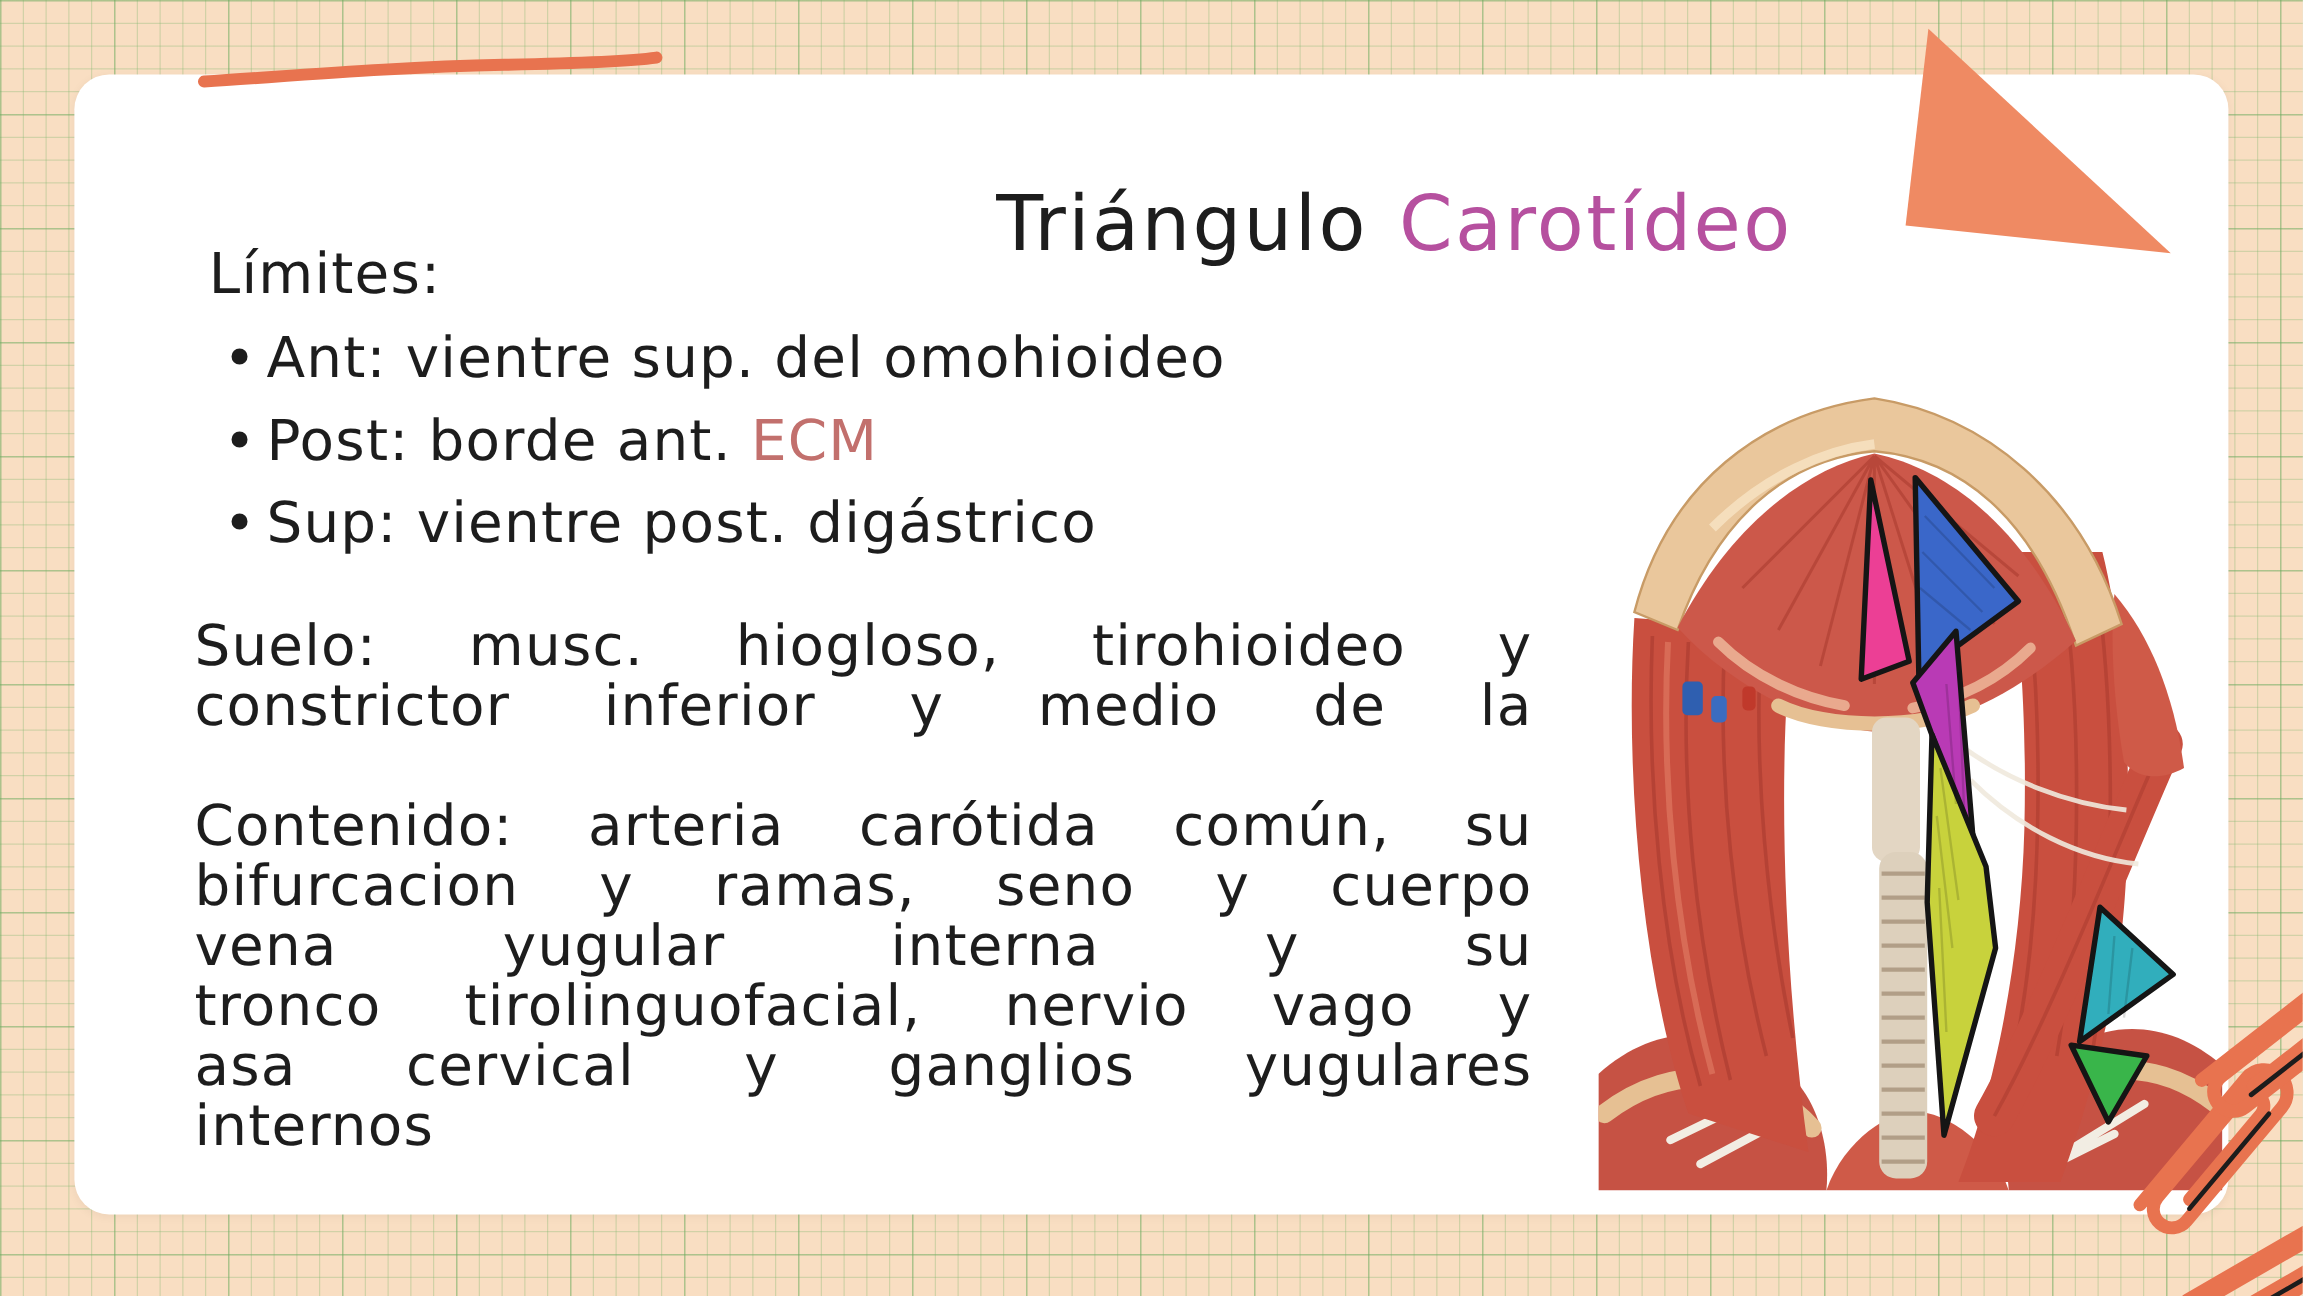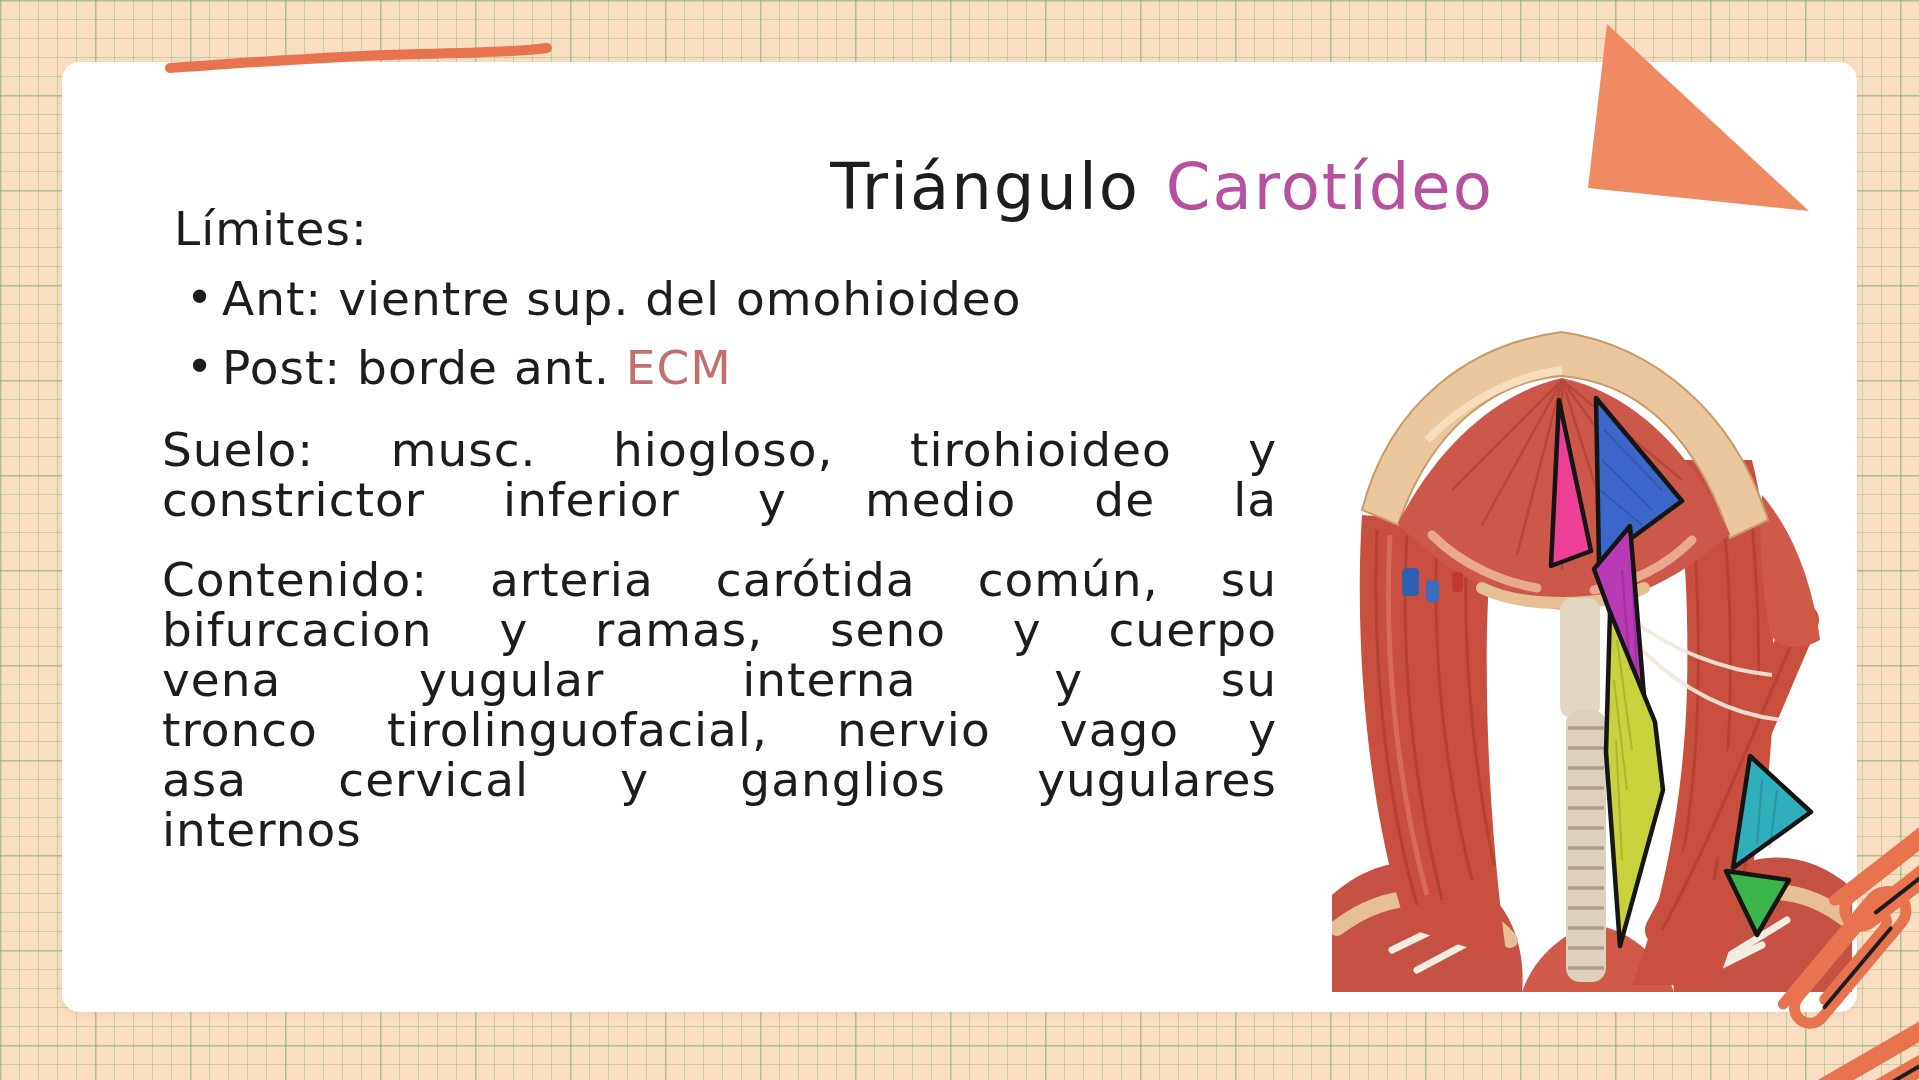--- a/index.html
+++ b/index.html
@@ -13,21 +13,21 @@
       linear-gradient(rgba(104,166,90,0.28) 2px, transparent 2px),
       linear-gradient(90deg, rgba(104,166,90,0.28) 2px, transparent 2px),
       linear-gradient(rgba(125,182,108,0.40) 1px, transparent 1px),
       linear-gradient(90deg, rgba(125,182,108,0.40) 1px, transparent 1px);
     background-size: 95px 95px, 95px 95px, 19px 19px, 19px 19px;
   }
 
   .card {
     position:absolute; left:62px; top:62px; width:1795px; height:950px;
     background: var(--card, #ffffff);
-    border-radius:18px;
+    border-radius:29px;
     box-shadow: 0 2px 8px rgba(0,0,0,0.05);
   }
 
   .title {
     position:absolute; left:540px; top:88px; width:1120px;
     text-align:center; font-size:64px; font-weight:500;
     letter-spacing:2px; color: var(--ink, #1d1d1d);
     white-space:nowrap;
   }
   .title .accent { color: var(--title_accent, #b6509f); margin-left:26px; }
@@ -39,21 +39,21 @@
   .section-label { line-height:54px; margin-left:12px; }
 
   ul.limits { list-style:none; margin-top:12px; }
   ul.limits li { position:relative; padding-left:60px; line-height:53px;margin-top:16px; }
   ul.limits li::before {
     content:"\2022"; position:absolute; left:24px; top:0;
     font-size:46px; line-height:53px; color: var(--ink, #1d1d1d);
   }
   ul.limits li .hl { color: var(--ecm_accent, #c2706d); }
 
-  .para { margin-top:30px; }
+  .para { margin-top:50px; }
   .para .jline {
     display:flex; justify-content:space-between; align-items:center;
     height:50px; white-space:nowrap;
   }
   .para .jline.single { justify-content:flex-start; }
 
   .figure {
     position:absolute; left:1270px; top:258px; width:520px; height:672px;
   }
   .figure svg { width:100%; height:100%; display:block; }
@@ -70,20 +70,21 @@
 
   <div class="card">
 
     <h1 class="title"><span>Triángulo</span><span class="accent">Carotídeo</span></h1>
 
     <div class="body-text">
       <div class="section-label">Límites:</div>
       <ul class="limits">
           <li><span>Ant: vientre sup. del omohioideo</span></li>
           <li><span>Post: borde ant. </span><span class="hl">ECM</span></li>
+          <li><span>Sup: vientre post. digástrico</span></li>
         </ul>
       <div class="para">
           <div class="jline">
             <span>Suelo:</span>
             <span>musc.</span>
             <span>hiogloso,</span>
             <span>tirohioideo</span>
             <span>y</span>
           </div>
           <div class="jline">

